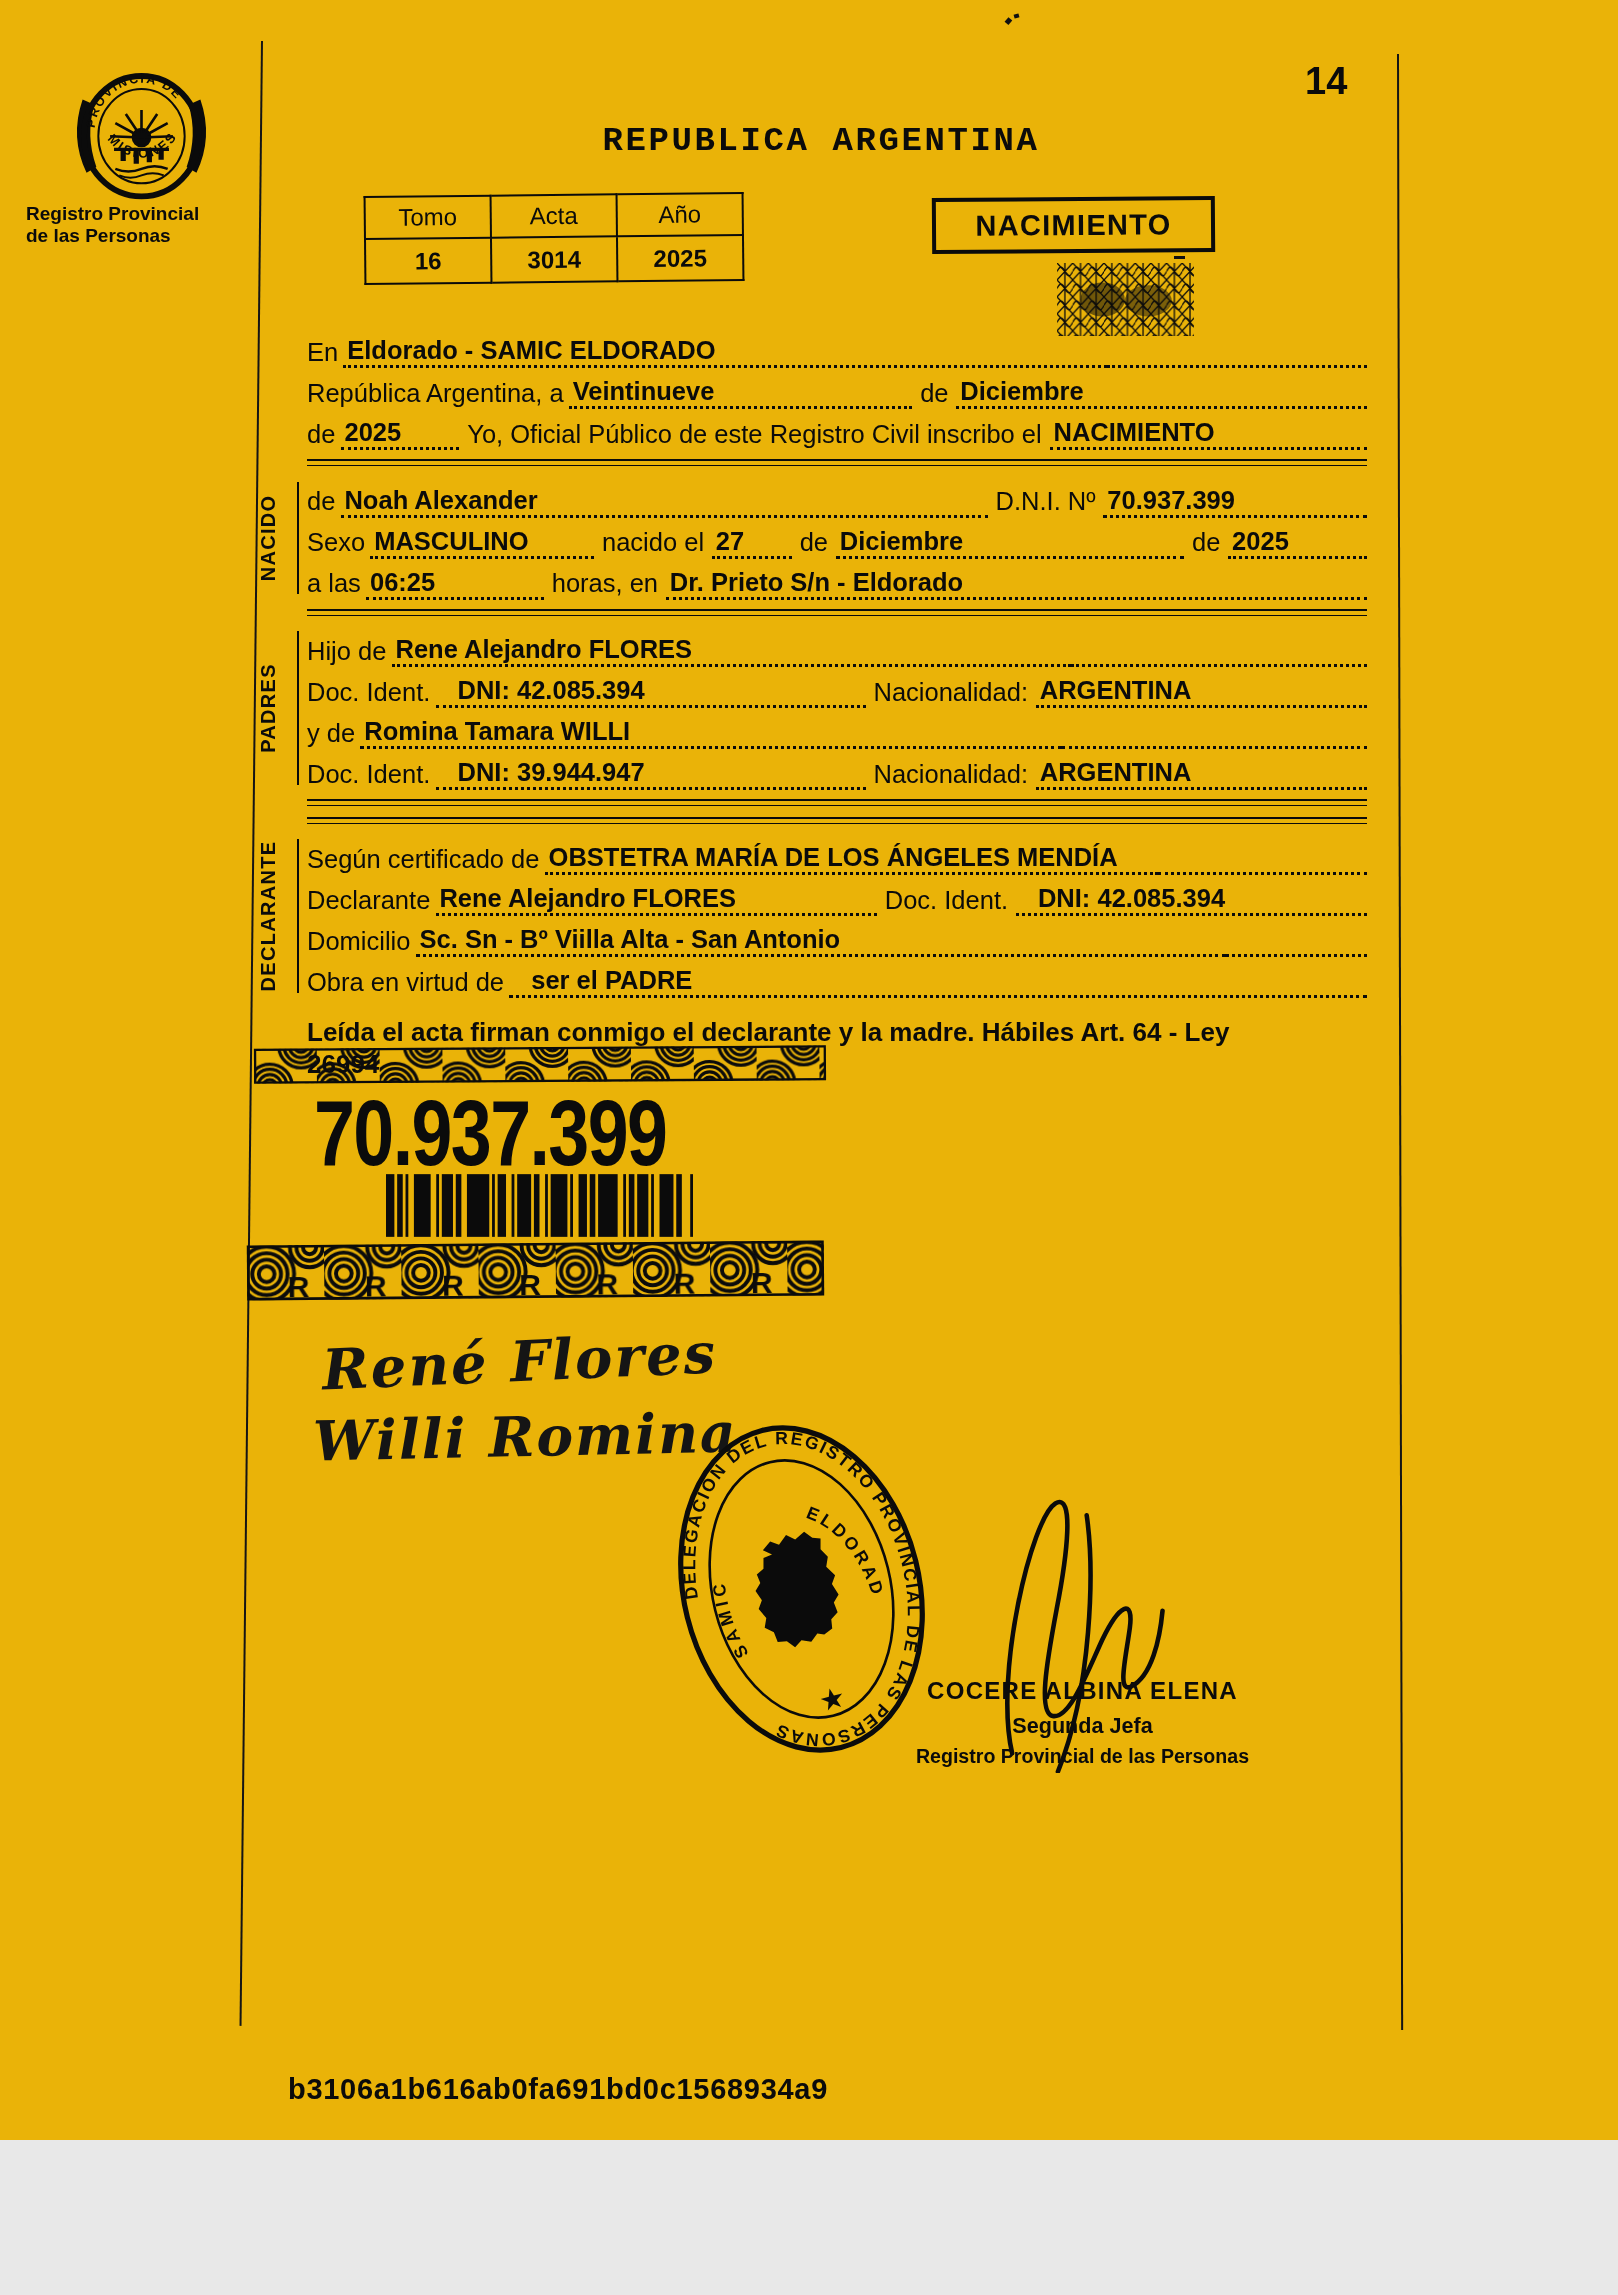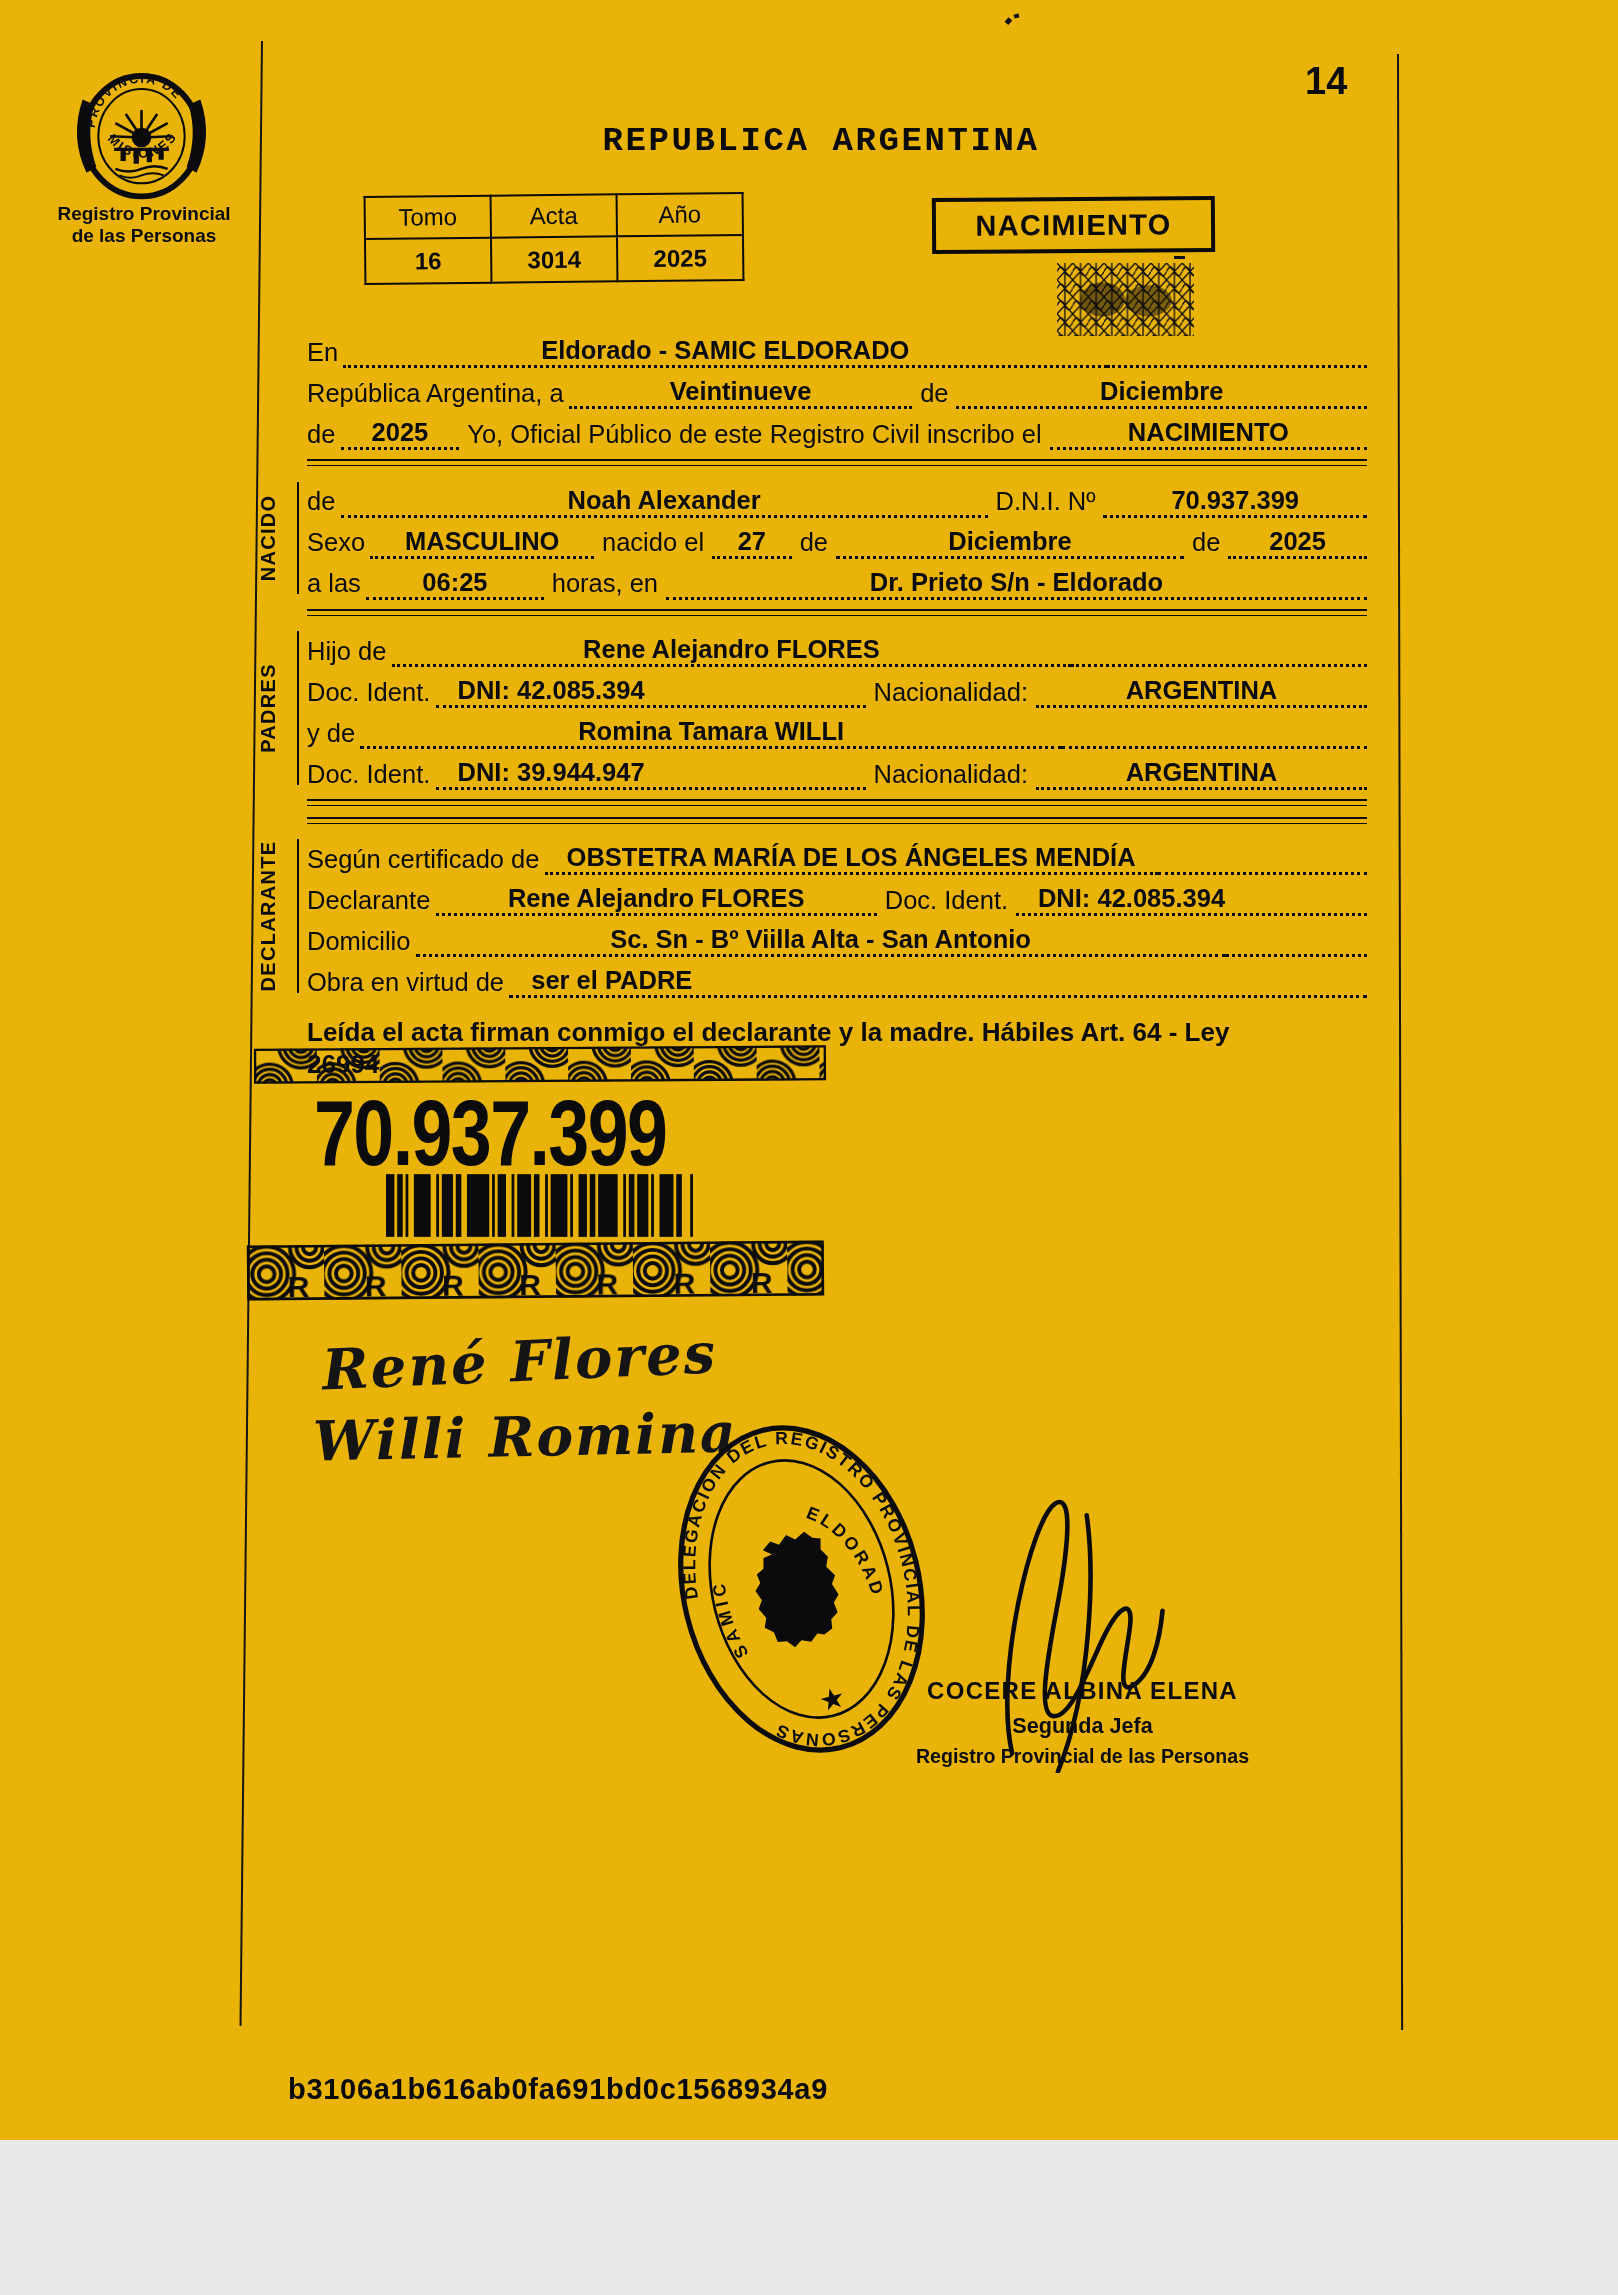--- a/index.html
+++ b/index.html
@@ -5,21 +5,21 @@
   html,body{margin:0;padding:0;background:#e8e8e8;}
   #doc{position:relative;width:1618px;height:2140px;background:#eab308;overflow:hidden;
        font-family:"Liberation Sans", sans-serif;color:#0b0b0b;}
   .abs{position:absolute;}
   
   .vline{position:absolute;background:#151515;}
   
   #page-number{left:1305px;top:60px;font-size:38px;font-weight:700;}
   
   #logo-seal{left:63px;top:72px;}
-  #org-name{left:26px;top:203px;width:236px;text-align:center;font-weight:700;
+  #org-name{left:26px;top:203px;width:236px;text-align:left;font-weight:700;
             font-size:19px;line-height:22px;}
   
   #doc-title{left:582px;top:122px;width:478px;text-align:center;
              font-family:"Liberation Mono", monospace;font-weight:700;
              font-size:34px;letter-spacing:2.6px;white-space:nowrap;}
   
   #acta-table{left:364px;top:194px;border-collapse:collapse;transform:rotate(-0.6deg);}
   #acta-table td{border:2.6px solid #0b0b0b;width:122px;text-align:center;font-size:24px;}
   #acta-table tr.hdr td{height:38px;font-weight:500;}
   #acta-table tr.val td{height:41px;font-weight:700;}
@@ -27,21 +27,21 @@
   #act-type-box{left:932px;top:197px;width:275px;height:48px;border:4.6px solid #0b0b0b;
                 display:flex;align-items:center;justify-content:center;
                 font-size:29px;font-weight:700;letter-spacing:1.3px;transform:rotate(-0.4deg);}
   #guilloche-stamp{left:1057px;top:263px;}
   .tickmark{position:absolute;background:#111;}
   
   #form-area{left:307px;top:327px;width:1060px;font-size:25.5px;}
   .frow{display:flex;align-items:flex-end;height:41px;}
   .lab{white-space:nowrap;padding:0 5.2px 1.3px 0;}
   .mid{white-space:nowrap;padding:0 7.9px 1.3px 7.9px;}
-  .seg{flex:1 1 0;border-bottom:3.3px dotted #0b0b0b;text-align:center;font-weight:700;
+  .seg{flex:1 1 0;border-bottom:3.3px dotted #0b0b0b;text-align:left;font-weight:700;
        white-space:nowrap;padding:0 3.9px;line-height:30px;min-width:26px;}
   .seg.ta-l{text-align:left;padding-left:22px;}
   .f2{flex-grow:2}.f3{flex-grow:3}.f4{flex-grow:4}.f5{flex-grow:5}.f6{flex-grow:6}.f7{flex-grow:7}
   .fx170{flex:0 0 111px}.fx330{flex:0 0 216px}.fx110{flex:0 0 72px}.fx260{flex:0 0 170px}.fx200{flex:0 0 131px}
   .fsep{height:3.9px;border-top:2.6px solid #0b0b0b;border-bottom:1.3px solid #0b0b0b;margin:9.2px 0 10.5px 0;}
   .fsection{position:relative;}
   .fsection .bracket{position:absolute;left:-10.5px;top:5.2px;bottom:5.2px;border-left:2.6px solid #0b0b0b;}
   .side-label{position:absolute;left:-39px;top:50%;transform:translate(-50%,-50%) rotate(-90deg);
               font-size:20px;font-weight:700;letter-spacing:1.3px;white-space:nowrap;}
   #closing-para{margin-top:18.3px;font-weight:700;font-size:26px;line-height:32px;width:1040px;}

